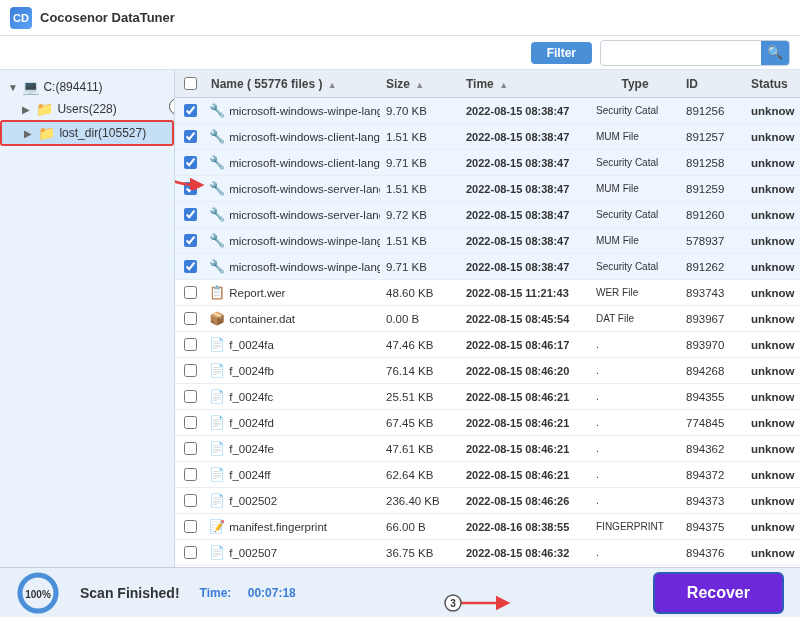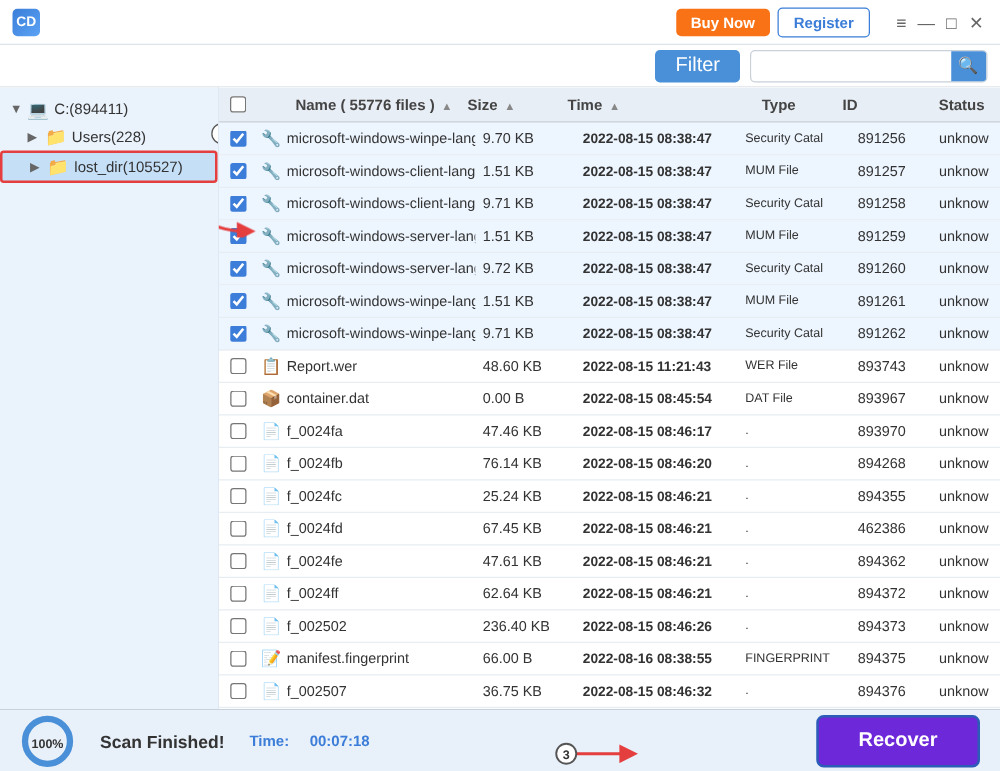--- a/index.html
+++ b/index.html
@@ -19,57 +19,57 @@
     .btn-register { background: #fff; color: #3b7dd8; border: 1.5px solid #3b7dd8; border-radius: 4px; padding: 4px 12px; font-size: 12px; cursor: pointer; font-weight: 600; }
     .win-controls { display: flex; gap: 2px; margin-left: 10px; }
     .win-btn { width: 18px; height: 18px; display: flex; align-items: center; justify-content: center; background: none; border: none; cursor: pointer; font-size: 14px; color: #666; }
 
     
     .toolbar {
       display: flex; align-items: center; justify-content: flex-end;
       background: #fff; padding: 4px 10px; border-bottom: 1px solid #dde3ea;
       height: 34px; gap: 8px;
     }
-    .btn-filter { background: #4a90d9; color: #fff; border: none; border-radius: 4px; padding: 4px 16px; font-size: 16px; cursor: pointer; font-weight: 400; }
+    .btn-filter { background: #4a90d9; color: #fff; border: none; border-radius: 4px; padding: 4px 16px; font-size: 12px; cursor: pointer; font-weight: 700; }
     .search-box { display: flex; align-items: center; border: 1px solid #c8d0d9; border-radius: 4px; overflow: hidden; height: 26px; }
     .search-input { border: none; outline: none; padding: 0 8px; font-size: 12px; width: 160px; }
     .search-btn { background: #4a90d9; border: none; width: 28px; height: 26px; cursor: pointer; display: flex; align-items: center; justify-content: center; color: #fff; font-size: 13px; }
 
     
     .main { display: flex; height: calc(617px - 36px - 34px - 50px); background: #f5f7fa; }
 
     
     .sidebar { width: 175px; background: #eaf2fb; border-right: 1px solid #c8d9ea; padding: 6px 0; overflow-y: auto; flex-shrink: 0; }
     .tree-item { display: flex; align-items: center; gap: 4px; padding: 3px 8px; cursor: pointer; font-size: 12px; color: #333; position: relative; }
     .tree-item.selected { background: #c5dff7; }
     .tree-item .expand-arrow { font-size: 10px; color: #666; width: 10px; }
     .tree-item .label { flex: 1; white-space: nowrap; overflow: hidden; text-overflow: ellipsis; }
     .tree-indent { padding-left: 22px; }
 
     
     .filelist { flex: 1; display: flex; flex-direction: column; overflow: hidden; background: #fff; }
     .table-header { display: flex; align-items: center; background: #e8eef5; border-bottom: 1px solid #c8d0d9; height: 28px; font-size: 12px; font-weight: 600; color: #444; flex-shrink: 0; }
     .th-check { width: 30px; display: flex; align-items: center; justify-content: center; flex-shrink: 0; }
-    .th-name { flex: 1; padding: 0 6px; text-align: right; }
+    .th-name { flex: 1; padding: 0 6px; }
     .th-size { width: 80px; padding: 0 6px; flex-shrink: 0; }
     .th-time { width: 130px; padding: 0 6px; flex-shrink: 0; }
     .th-type { width: 90px; padding: 0 6px; flex-shrink: 0; text-align: center; }
     .th-id { width: 65px; padding: 0 6px; flex-shrink: 0; }
-    .th-status { width: 55px; padding: 0 6px; flex-shrink: 0; margin-left: 12px; }
+    .th-status { width: 55px; padding: 0 6px; flex-shrink: 0; }
     .th-sort { font-size: 9px; color: #888; margin-left: 2px; }
 
     .table-body { flex: 1; overflow-y: auto; }
     .table-row { display: flex; align-items: center; border-bottom: 1px solid #e8edf2; height: 26px; font-size: 11.5px; color: #333; }
     .td-check { width: 30px; display: flex; align-items: center; justify-content: center; flex-shrink: 0; }
     .td-name { flex: 1; padding: 0 4px; white-space: nowrap; overflow: hidden; text-overflow: ellipsis; display: flex; align-items: center; gap: 4px; }
     .td-size { width: 80px; padding: 0 6px; flex-shrink: 0; white-space: nowrap; }
     .td-time { width: 130px; padding: 0 6px; flex-shrink: 0; white-space: nowrap; font-size: 11px; font-weight: bold; }
     .td-type { width: 90px; padding: 0 6px; flex-shrink: 0; white-space: nowrap; font-size: 10px; }
     .td-id { width: 65px; padding: 0 6px; flex-shrink: 0; }
-    .td-status { width: 55px; padding: 0 6px; flex-shrink: 0; }
+    .td-status { width: 55px; padding: 0 6px; flex-shrink: 0; font-weight: bold; }
     .file-icon { font-size: 13px; flex-shrink: 0; }
 
     input[type=checkbox] { width: 13px; height: 13px; cursor: pointer; accent-color: #3b7dd8; }
 
     
     .statusbar {
       display: flex; align-items: center; background: #e8f0f9; border-top: 1px solid #c8d0d9;
       height: 50px; padding: 0 16px; gap: 20px;
     }
     .scan-status { font-size: 14px; font-weight: 700; color: #333; }
@@ -78,30 +78,21 @@
     .btn-recover { background: #6d28d9; color: #fff; border: 2px solid #2a5cb8; border-radius: 6px; padding: 10px 32px; font-size: 16px; font-weight: 700; cursor: pointer; }
 
     .checked-row { background: #edf5ff; }
   </style>
 </head>
 <body>
 
 <div class="titlebar">
   <div class="titlebar-left">
     <div class="app-icon">CD</div>
-  </div>
-  <div class="titlebar-right">
-    <button class="btn-buynow">Buy Now</button>
-    <button class="btn-register">Register</button>
-    <div class="win-controls">
-      <button class="win-btn">≡</button>
-      <button class="win-btn">—</button>
-      <button class="win-btn">□</button>
-      <button class="win-btn">✕</button>
-    </div>
+    <span class="app-title">Cocosenor DataTuner</span>
   </div>
 </div>
 
 <div class="toolbar">
   <button class="btn-filter">Filter</button>
   <div class="search-box">
     <input class="search-input" type="text" placeholder="" style="">
     <button class="search-btn">🔍</button>
   </div>
 </div>
@@ -248,21 +239,21 @@
     <div class="td-check">
       <input type="checkbox" checked="" style="">
     </div>
     <div class="td-name">
       <span class="file-icon">🔧</span>
       <span>microsoft-windows-winpe-languagepack-pac</span>
     </div>
     <div class="td-size">1.51 KB</div>
     <div class="td-time">2022-08-15 08:38:47</div>
     <div class="td-type">MUM File</div>
-    <div class="td-id">891261</div>
+    <div class="td-id">578937</div>
     <div class="td-status">unknow</div>
   </div>
         <div class="table-row checked-row">
     <div class="td-check">
       <input type="checkbox" checked="" style="">
     </div>
     <div class="td-name">
       <span class="file-icon">🔧</span>
       <span>microsoft-windows-winpe-languagepack-pac</span>
     </div>
@@ -329,38 +320,38 @@
     <div class="td-status">unknow</div>
   </div>
         <div class="table-row">
     <div class="td-check">
       <input type="checkbox" style="">
     </div>
     <div class="td-name">
       <span class="file-icon">📄</span>
       <span>f_0024fc</span>
     </div>
-    <div class="td-size">25.24 KB</div>
+    <div class="td-size">25.51 KB</div>
     <div class="td-time">2022-08-15 08:46:21</div>
     <div class="td-type">.</div>
     <div class="td-id">894355</div>
     <div class="td-status">unknow</div>
   </div>
         <div class="table-row">
     <div class="td-check">
       <input type="checkbox" style="">
     </div>
     <div class="td-name">
       <span class="file-icon">📄</span>
       <span>f_0024fd</span>
     </div>
     <div class="td-size">67.45 KB</div>
     <div class="td-time">2022-08-15 08:46:21</div>
     <div class="td-type">.</div>
-    <div class="td-id">462386</div>
+    <div class="td-id">774845</div>
     <div class="td-status">unknow</div>
   </div>
         <div class="table-row">
     <div class="td-check">
       <input type="checkbox" style="">
     </div>
     <div class="td-name">
       <span class="file-icon">📄</span>
       <span>f_0024fe</span>
     </div>

